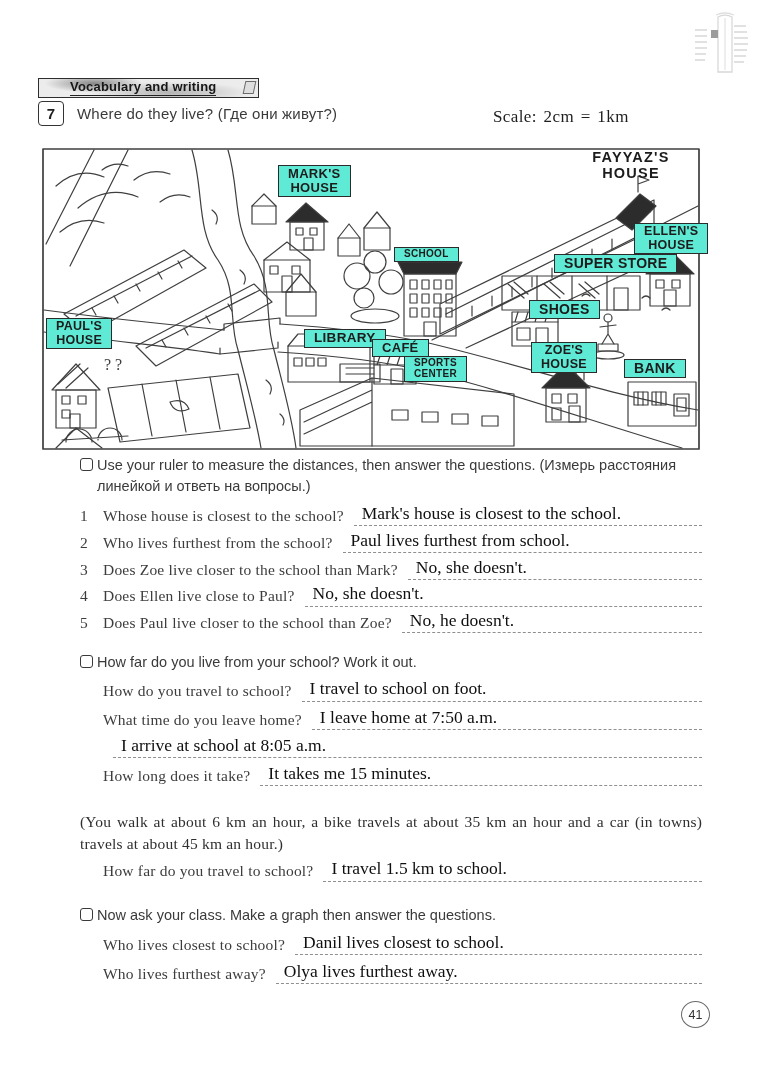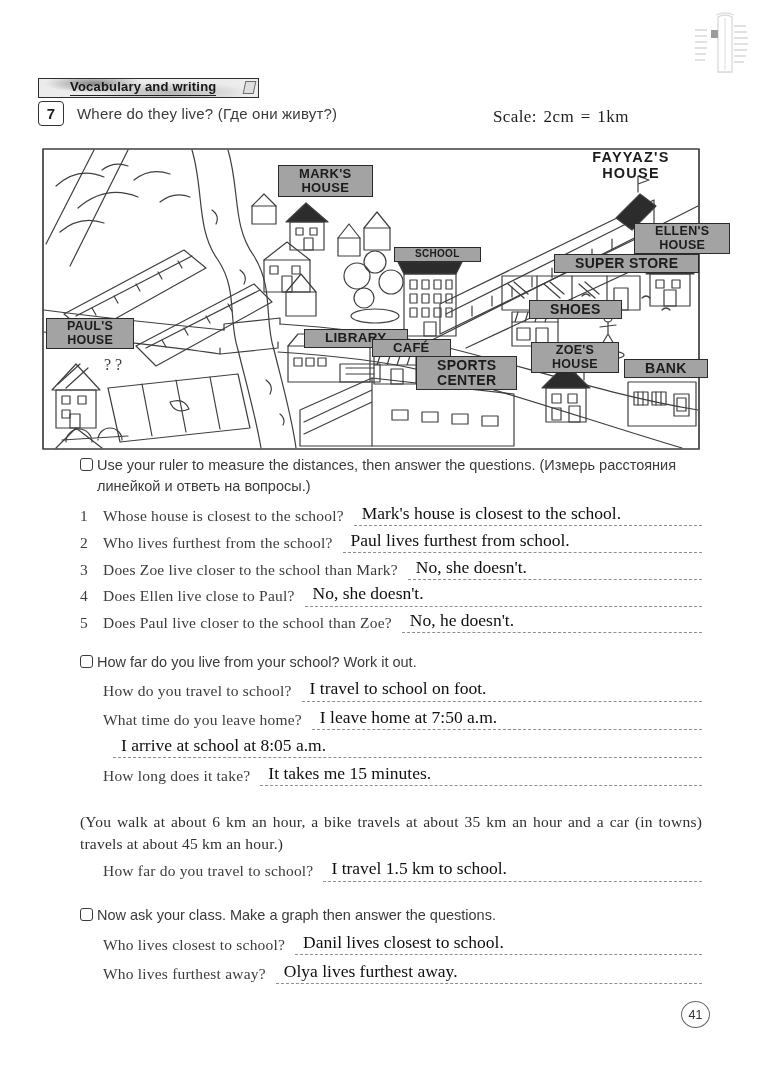--- a/index.html
+++ b/index.html
@@ -25,21 +25,21 @@
   .extitle{font-size:15px;color:#3b3b3b;letter-spacing:.2px;}
 
   .scale{position:absolute;left:493px;top:107px;font-family:"Liberation Serif",serif;
          font-size:17px;color:#1d1d1d;letter-spacing:.4px;word-spacing:2px;}
 
   
   .map{position:absolute;left:42px;top:148px;width:658px;height:302px;}
   .map svg{position:absolute;left:0;top:0;}
   .maplabel{position:absolute;font-weight:600;line-height:1.08;text-align:center;color:#1c1c1c;
             white-space:pre-line;letter-spacing:.3px;font-size:12.5px;}
-  .maplabel.boxed{background:#a3a3a3;border:1.5px solid #2b2b2b;padding:1px 20px;}
+  .maplabel.boxed{background:#5eead4;border:1.5px solid #2b2b2b;padding:1px 9px;}
   .maplabel.plain{letter-spacing:1.2px;}
 
   
   .content{position:absolute;left:80px;top:455px;width:622px;}
   .instr{display:flex;gap:4px;font-size:14.5px;line-height:1.45;color:#3a3a3a;align-items:flex-start;}
   .chk{flex:none;width:11px;height:11px;border:1.7px solid #3a3a3a;border-radius:3px;margin-top:3px;background:#fff;}
   .qrow{display:flex;align-items:baseline;font-family:"Liberation Serif",serif;font-size:15.5px;color:#3c3c3c;}
   .qnum{flex:none;width:23px;}
   .qtext{flex:none;letter-spacing:.2px;white-space:nowrap;}
   .ansline{flex:1 1 auto;margin-left:10px;border-bottom:1.6px dashed #8f8f8f;min-height:19px;position:relative;}
@@ -249,21 +249,21 @@
 HOUSE</div>
         <div class="maplabel boxed" style="left: 512px; top: 106px; font-size: 14px;">SUPER STORE</div>
         <div class="maplabel boxed" style="left: 487px; top: 152px; font-size: 14px;">SHOES</div>
         <div class="maplabel boxed" style="left: 489px; top: 194px; font-size: 12.5px;">ZOE'S
 HOUSE</div>
         <div class="maplabel boxed" style="left: 582px; top: 211px; font-size: 14px;">BANK</div>
         <div class="maplabel boxed" style="left: 4px; top: 170px; font-size: 12.5px;">PAUL'S
 HOUSE</div>
         <div class="maplabel boxed" style="left: 262px; top: 181px; font-size: 13.5px;">LIBRARY</div>
         <div class="maplabel boxed" style="left: 330px; top: 191px; font-size: 13px;">CAFÉ</div>
-        <div class="maplabel boxed" style="left: 362px; top: 208px; font-size: 14px; margin-left: 12px;">SPORTS
+        <div class="maplabel boxed" style="left: 362px; top: 208px; font-size: 10px;">SPORTS
 CENTER</div>
       </div>
   </div>
 
   <div class="content">
 
     <div class="instr">
       <span class="chk"></span>
       <span>Use your ruler to measure the distances, then answer the questions. (Измерь расстояния линейкой и ответь на вопросы.)</span>
     </div>

